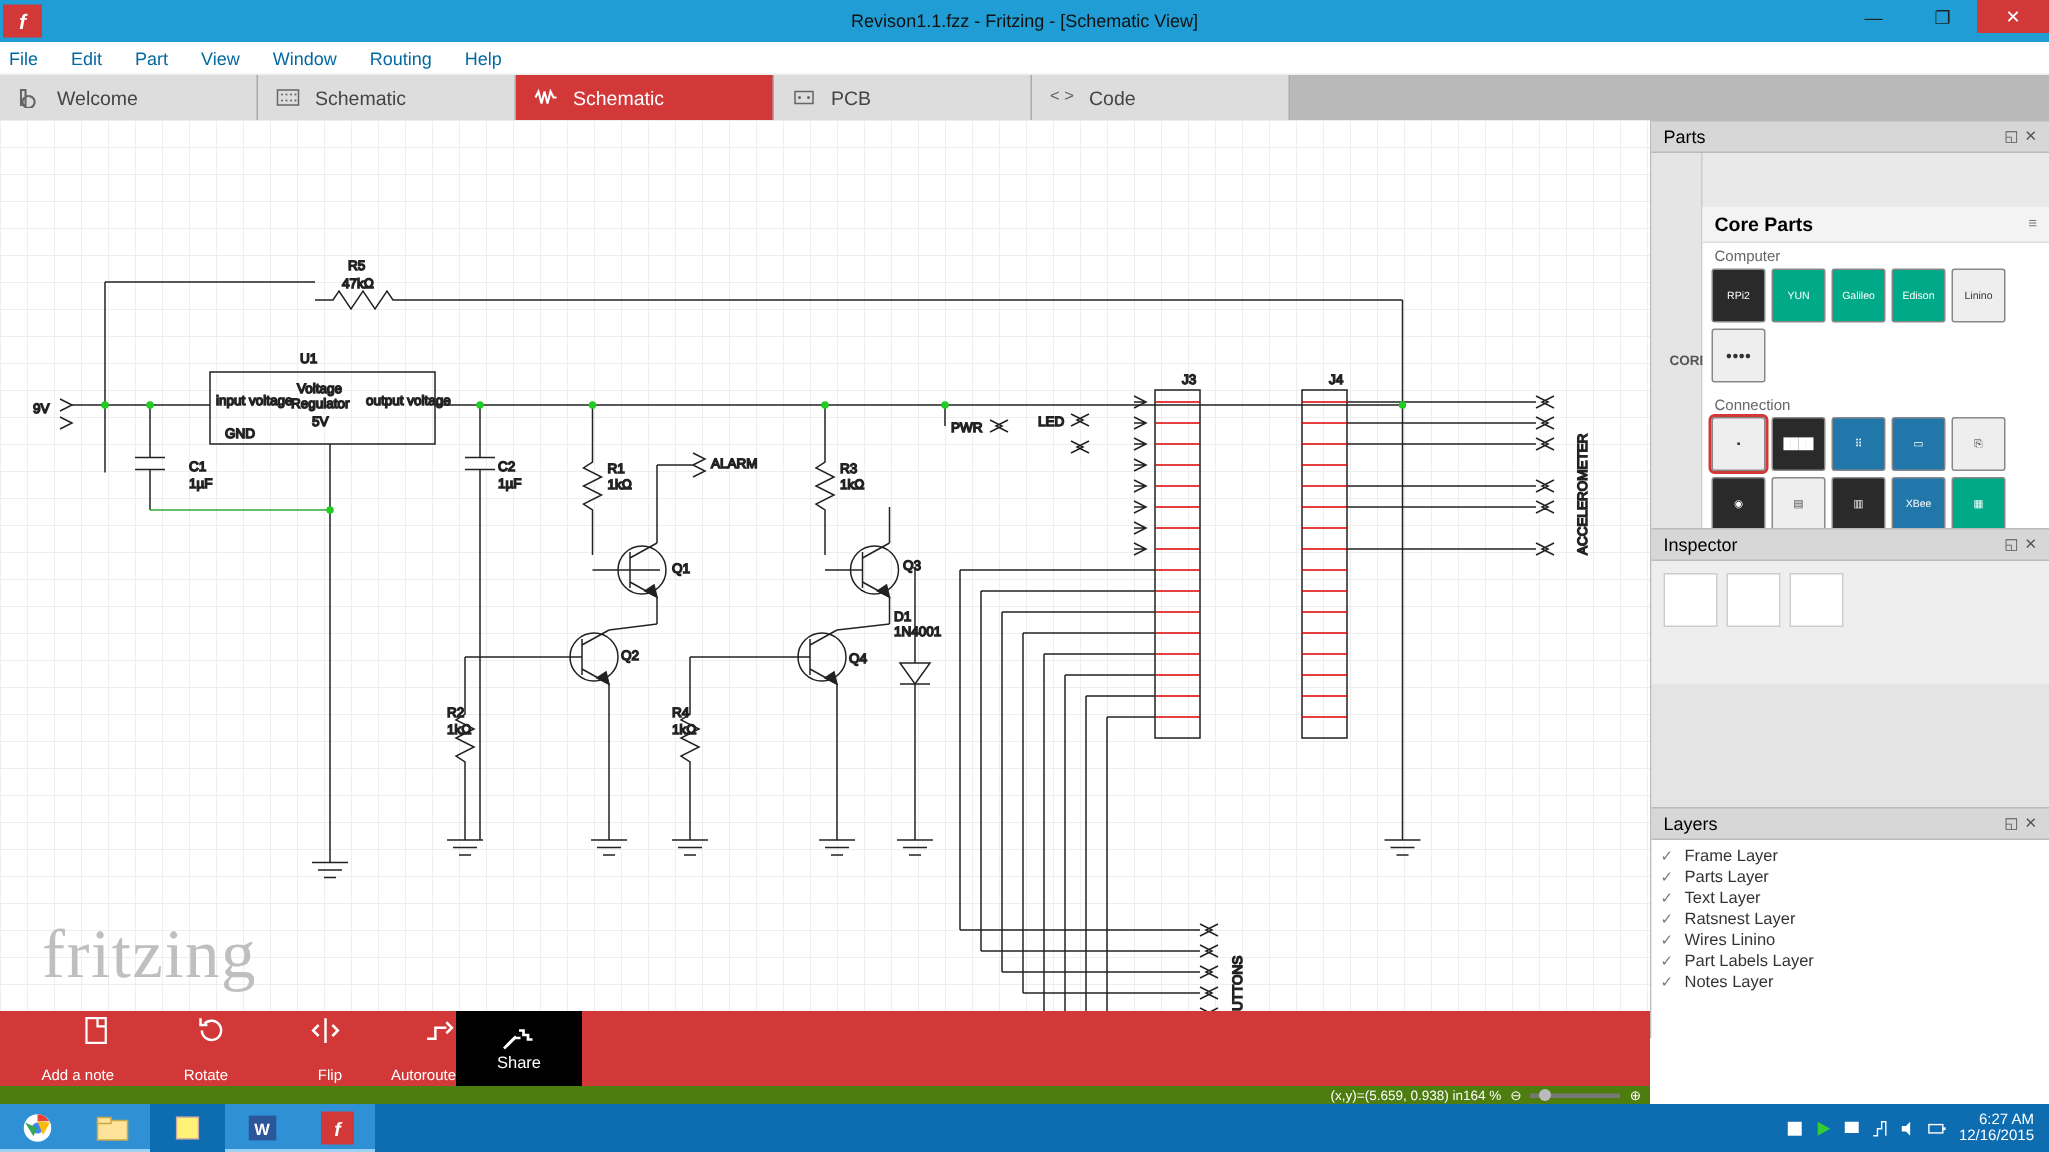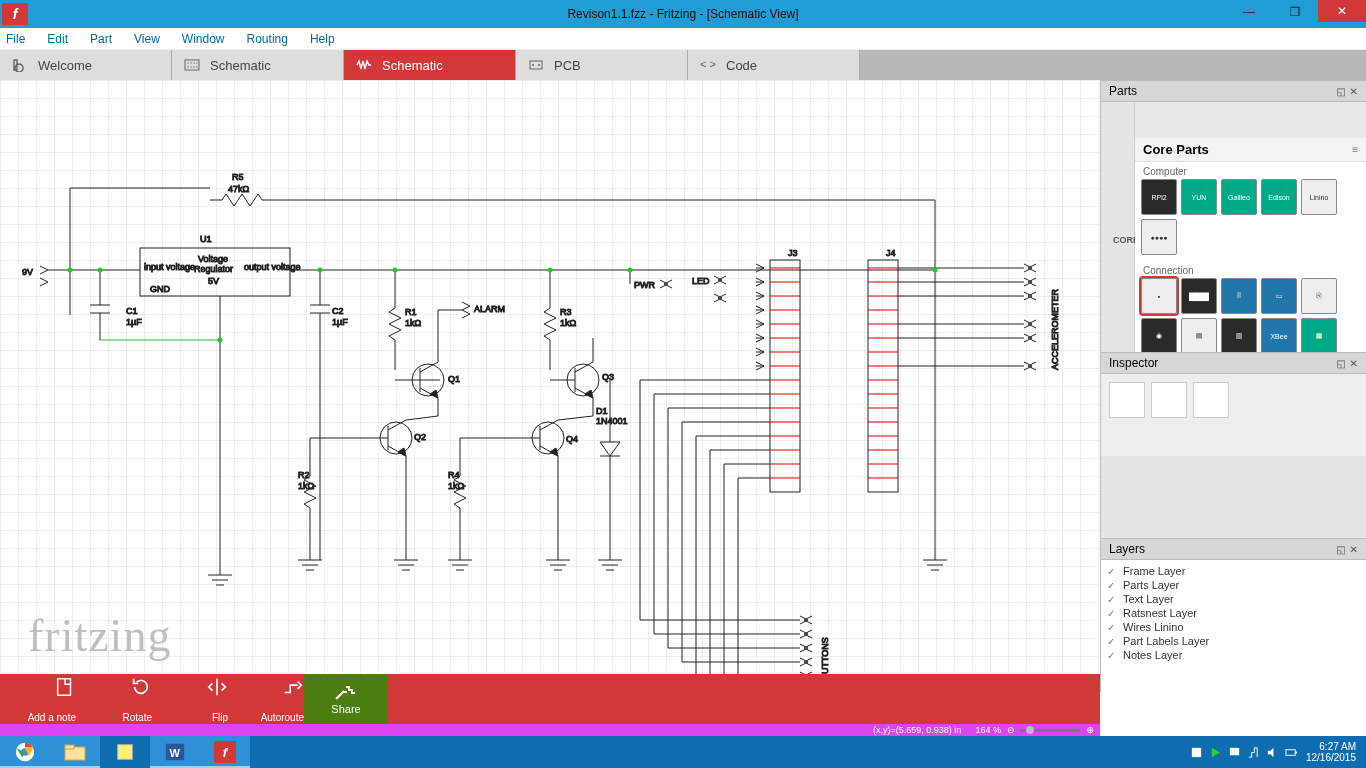--- a/index.html
+++ b/index.html
@@ -56,24 +56,24 @@
 
   .layers-body { background:#fff; font-size:11px; padding:4px 6px; height:132px; overflow:hidden;}
   .layer-row { display:flex; align-items:center; gap:6px; padding:1px 0; color:#333;}
   .layer-row::before { content:"✓"; color:#777; font-size:10px; width:10px; }
 
   
   .actionbar { position:absolute; left:0; bottom:44px; height:50px; width:1100px; background:#d23838; display:flex; align-items:center; color:#fff; }
   .actbtn { width:76px; display:flex; flex-direction:column; align-items:flex-end; gap:14px; font-size:10px; }
   .actbtn svg { width:22px; height:22px; }
   .actmsg { flex:1; text-align:center; font-size:14px; }
-  .sharebtn { width:84px; height:50px; background:#4d7c0f; display:flex; flex-direction:column; align-items:center; justify-content:center; gap:2px; font-size:11px; }
-
-  
-  .status { position:absolute; left:0; bottom:32px; width:1100px; height:12px; background:#d946ef; color:#fff; font-size:9px; display:flex; align-items:center; justify-content:flex-end; padding:0 6px; gap:14px;}
+  .sharebtn { width:84px; height:50px; background:#000000; display:flex; flex-direction:column; align-items:center; justify-content:center; gap:2px; font-size:11px; }
+
+  
+  .status { position:absolute; left:0; bottom:32px; width:1100px; height:12px; background:#4d7c0f; color:#fff; font-size:9px; display:flex; align-items:center; justify-content:flex-end; padding:0 6px; gap:0;}
   .status .zoomctl { display:flex; align-items:center; gap:6px; }
   .status .zslide { width:60px; height:3px; background:#777; position:relative; }
   .status .zslide::after { content:""; position:absolute; left:6px; top:-3px; width:8px; height:8px; border-radius:50%; background:#bbb; }
 
   
   .taskbar { position:absolute; left:0; right:0; bottom:0; height:32px; background:#0e6db1; display:flex; align-items:center; }
   .taskbar .tleft { display:flex; align-items:center; height:100%; }
   .taskbar .tbtn { width:50px; height:32px; display:flex; align-items:center; justify-content:center; border-right:0px solid rgba(255,255,255,.1);}
   .taskbar .tbtn.active { background:#2f90d6; box-shadow:inset 0 -2px 0 #9fd1f2;}
   .taskbar .tright { margin-left:auto; display:flex; align-items:center; gap:8px; padding:0 10px; color:#fff; font-size:10px;}

